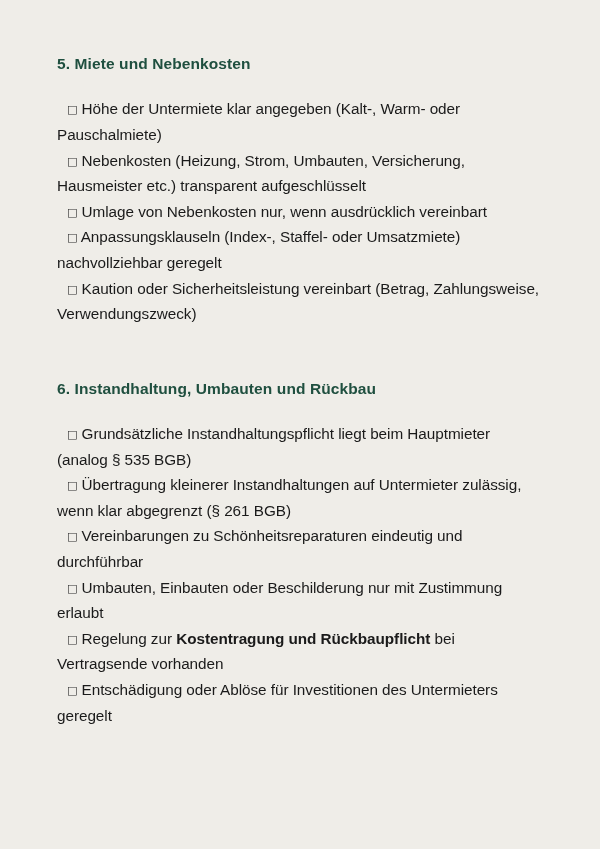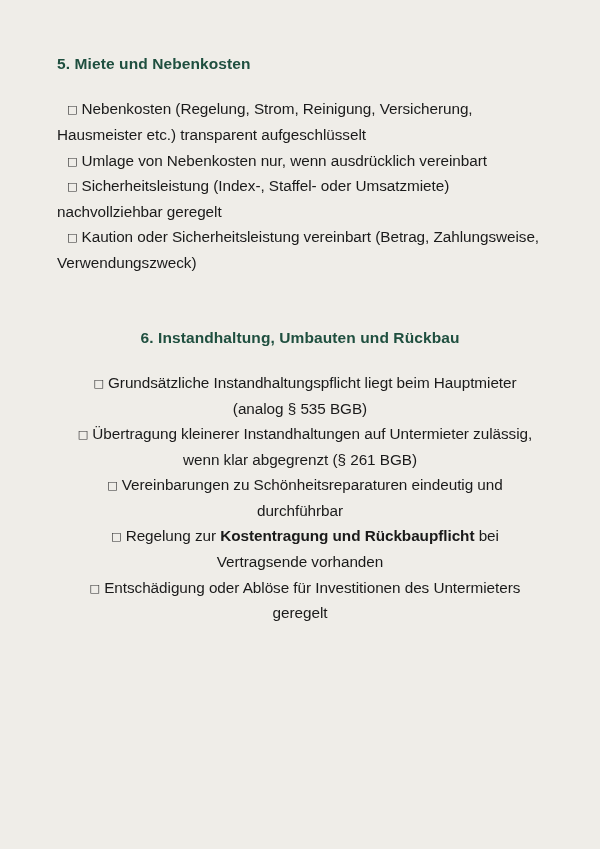--- a/index.html
+++ b/index.html
@@ -26,21 +26,20 @@
     position: absolute;
     left: 57px;
     top: 54px;
     width: 486px;
   }
   .section {
     margin: 0;
   }
   .section + .section {
     margin-top: 52px;
-    text-align: center;
   }
   .section-heading {
     color: #1f4f3f;
     font-family: "Liberation Sans", sans-serif;
     font-size: 15.5px;
     font-weight: bold;
     letter-spacing: 0.1px;
     line-height: 1.25;
     margin: 0 0 23px 0;
     padding: 0;
@@ -77,30 +76,32 @@
   }
 </style>
 </head>
 <body style="background: rgb(239, 237, 232);">
 
 <div class="page" style="background: rgb(239, 237, 232);">
   <div class="content" id="content-root">
       <div class="section">
         <h2 class="section-heading">5. Miete und Nebenkosten</h2>
         <ul class="checklist">
-          <li class="checklist-item"><span class="checkbox-glyph">□</span> <span class="item-text"><span>Nebenkosten (Regelung, Strom, Reinigung, Versicherung, Hausmeister etc.) transparent aufgeschlüsselt</span></span></li>
+          <li class="checklist-item"><span class="checkbox-glyph">□</span> <span class="item-text"><span>Höhe der Untermiete klar angegeben (Kalt-, Warm- oder Pauschalmiete)</span></span></li>
+          <li class="checklist-item"><span class="checkbox-glyph">□</span> <span class="item-text"><span>Nebenkosten (Heizung, Strom, Umbauten, Versicherung, Hausmeister etc.) transparent aufgeschlüsselt</span></span></li>
           <li class="checklist-item"><span class="checkbox-glyph">□</span> <span class="item-text"><span>Umlage von Nebenkosten nur, wenn ausdrücklich vereinbart</span></span></li>
-          <li class="checklist-item"><span class="checkbox-glyph">□</span> <span class="item-text"><span>Sicherheitsleistung (Index-, Staffel- oder Umsatzmiete) nachvollziehbar geregelt</span></span></li>
+          <li class="checklist-item"><span class="checkbox-glyph">□</span> <span class="item-text"><span>Anpassungsklauseln (Index-, Staffel- oder Umsatzmiete) nachvollziehbar geregelt</span></span></li>
           <li class="checklist-item"><span class="checkbox-glyph">□</span> <span class="item-text"><span>Kaution oder Sicherheitsleistung vereinbart (Betrag, Zahlungsweise, Verwendungszweck)</span></span></li>
         </ul>
       </div>
       <div class="section">
         <h2 class="section-heading">6. Instandhaltung, Umbauten und Rückbau</h2>
         <ul class="checklist">
           <li class="checklist-item"><span class="checkbox-glyph">□</span> <span class="item-text"><span>Grundsätzliche Instandhaltungspflicht liegt beim Hauptmieter (analog § 535 BGB)</span></span></li>
           <li class="checklist-item"><span class="checkbox-glyph">□</span> <span class="item-text"><span>Übertragung kleinerer Instandhaltungen auf Untermieter zulässig, wenn klar abgegrenzt (§ 261 BGB)</span></span></li>
           <li class="checklist-item"><span class="checkbox-glyph">□</span> <span class="item-text"><span>Vereinbarungen zu Schönheitsreparaturen eindeutig und durchführbar</span></span></li>
+          <li class="checklist-item"><span class="checkbox-glyph">□</span> <span class="item-text"><span>Umbauten, Einbauten oder Beschilderung nur mit Zustimmung erlaubt</span></span></li>
           <li class="checklist-item"><span class="checkbox-glyph">□</span> <span class="item-text"><span>Regelung zur </span><b>Kostentragung und Rückbaupflicht</b><span> bei Vertragsende vorhanden</span></span></li>
           <li class="checklist-item"><span class="checkbox-glyph">□</span> <span class="item-text"><span>Entschädigung oder Ablöse für Investitionen des Untermieters geregelt</span></span></li>
         </ul>
       </div>
     </div>
 </div>
 
 </body></html>

